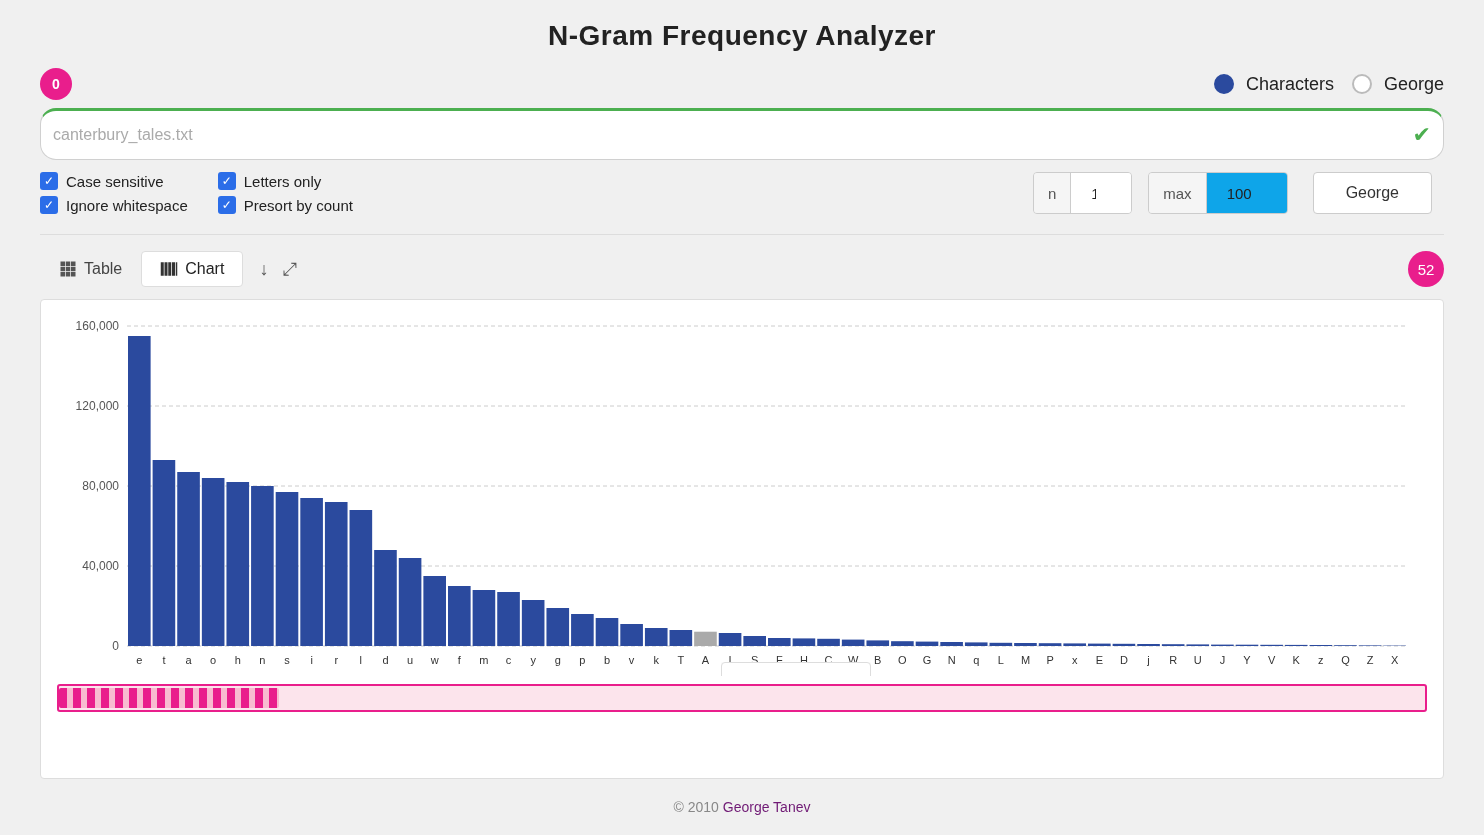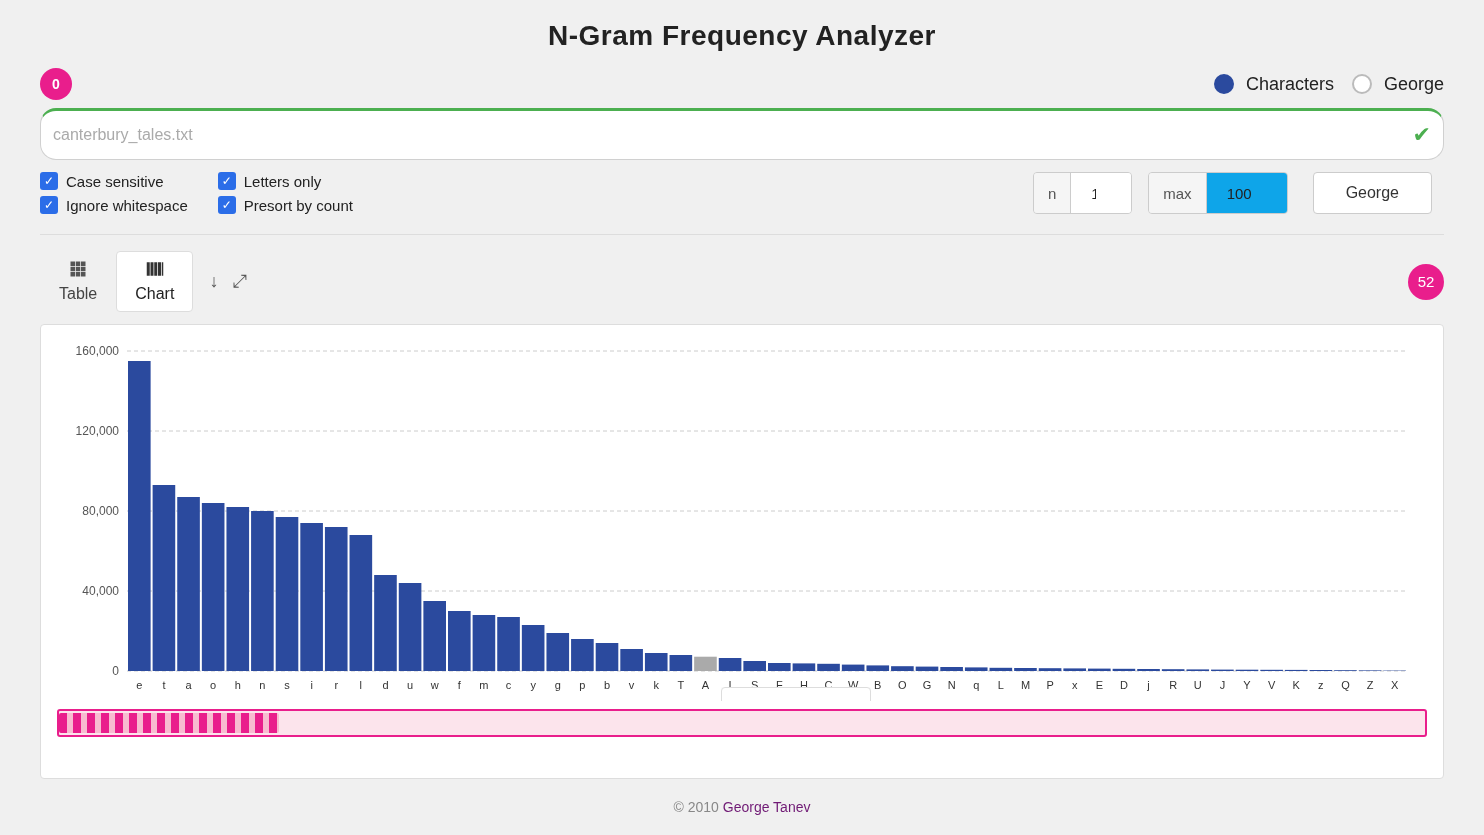--- a/index.html
+++ b/index.html
@@ -230,21 +230,20 @@
     .tab-item {
       display: flex;
       align-items: center;
       gap: 7px;
       padding: 8px 18px;
       font-size: 16px;
       color: #444;
       cursor: pointer;
       border-radius: 4px;
       border: 1px solid transparent;
-      flex-direction: column;
     }
     .tab-item.active {
       background: white;
       border: 1px solid #ddd;
       font-weight: 500;
       color: #222;
     }
     .tab-actions {
       display: flex;
       align-items: center;

